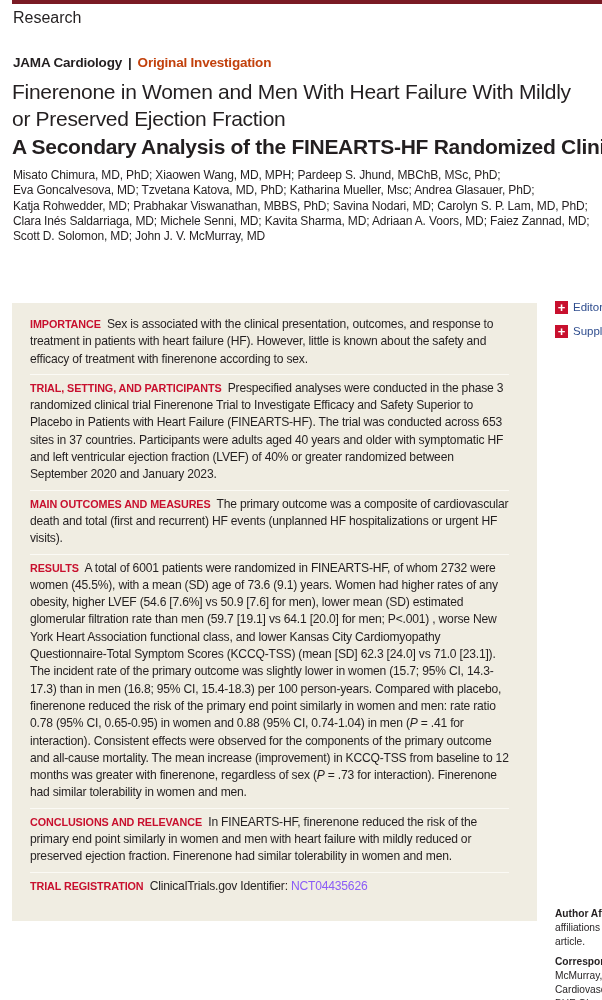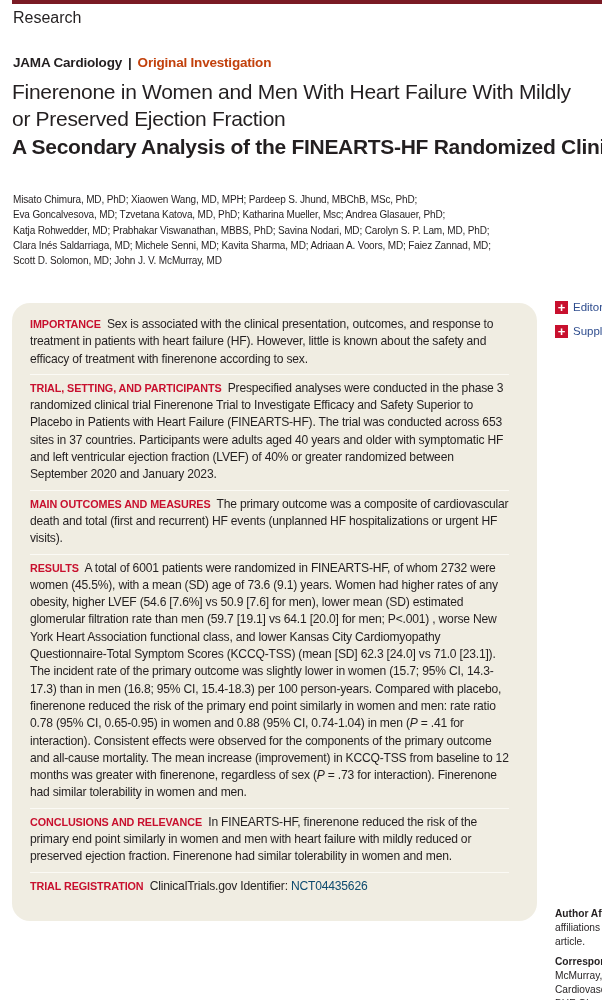--- a/index.html
+++ b/index.html
@@ -66,37 +66,36 @@
       font-size: 21px;
       line-height: 27px;
       white-space: nowrap;
       letter-spacing: -0.3px;
       color: #231f20;
       margin: 0;
     }
     .authors {
       position: absolute;
       left: 13px;
-      top: 192px;
+      top: 168px;
       width: 530px;
-      font-size: 10px;
+      font-size: 12px;
       line-height: 15.3px;
       color: #231f20;
       letter-spacing: -0.15px;
     }
     .authors div { white-space: nowrap; }
 
     .abstract {
       position: absolute;
       left: 12px;
       top: 303px;
       width: 525px;
       height: 618px;
       background: #f0ede2;
-      border-radius: 18px;
     }
     .abs-section {
       margin: 0 28px 0 18px;
       padding: 5px 0 6px 0;
       border-bottom: 1px solid #fbfaf5;
       font-size: 12.1px;
       line-height: 17.3px;
       color: #231f20;
       letter-spacing: -0.2px;
     }
@@ -107,21 +106,21 @@
       border-bottom: none;
     }
     .abs-heading {
       color: #c8102e;
       font-weight: bold;
       font-size: 10.8px;
       letter-spacing: -0.1px;
       margin-right: 3px;
     }
     .abs-link {
-      color: #0c4a6e;
+      color: #8b5cf6;
       text-decoration: none;
     }
 
     .sidebar-links {
       position: absolute;
       left: 555px;
       top: 299px;
       width: 60px;
     }
     .side-link {

